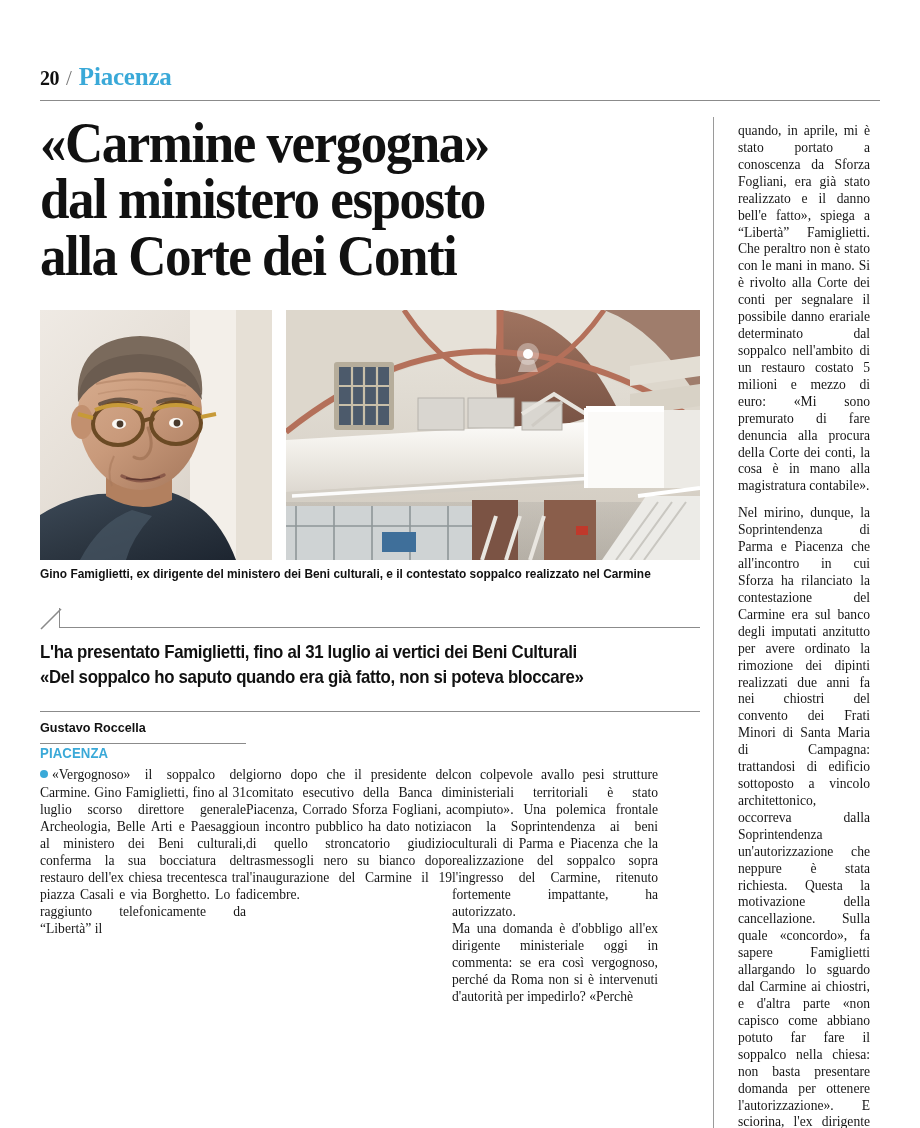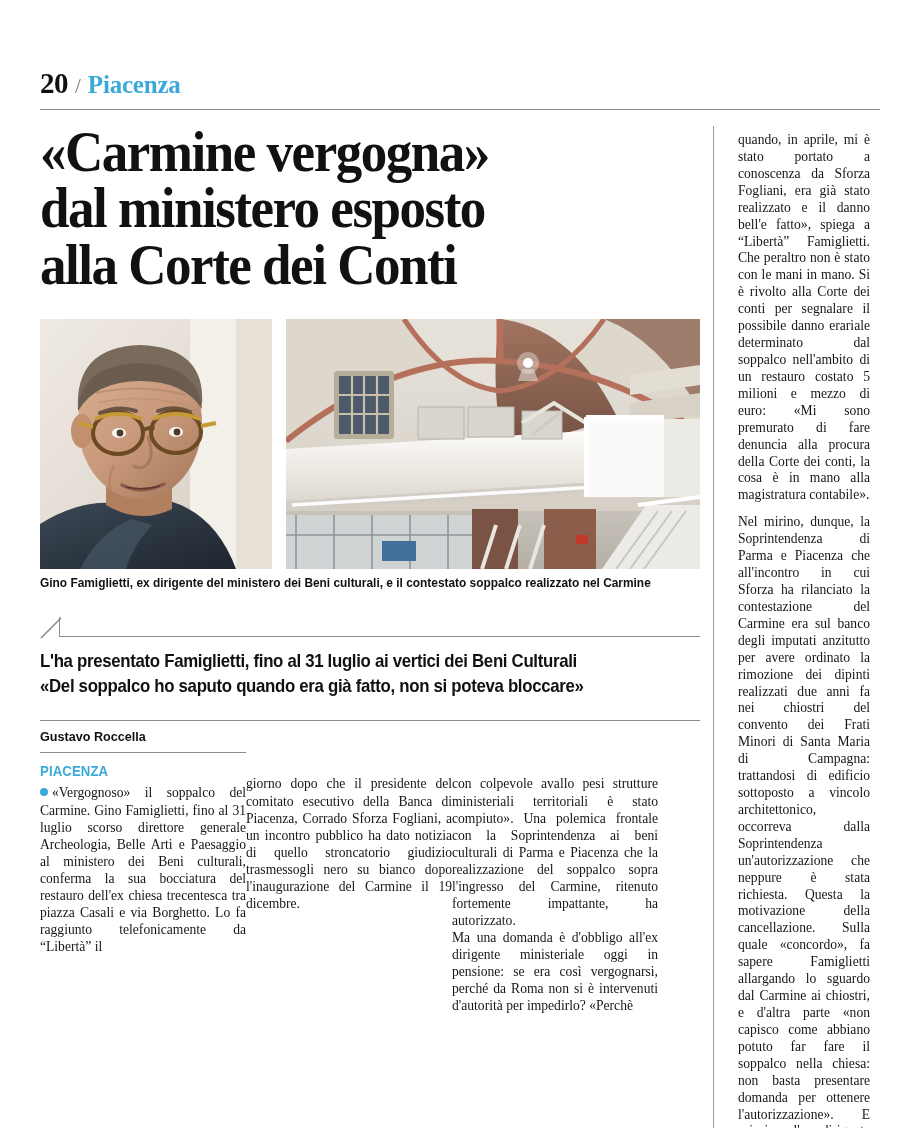--- a/index.html
+++ b/index.html
@@ -8,21 +8,21 @@
     background:#ffffff;
     font-family:"Liberation Serif", serif;
     color:#1a1a1a;
     overflow:hidden;
   }
   .page{position:relative;width:920px;height:1128px;box-sizing:border-box;padding:0 40px;}
 
   
   .masthead{display:flex;align-items:baseline;justify-content:space-between;padding-top:54px;}
   .folio{display:flex;align-items:baseline;gap:7px;}
-  .folio-num{font-family:"Liberation Serif",serif;font-weight:bold;font-size:29px;letter-spacing:-0.5px;color:#111;margin-top:13px;}
+  .folio-num{font-family:"Liberation Serif",serif;font-weight:bold;font-size:20px;letter-spacing:-0.5px;color:#111;margin-top:13px;}
   .folio-slash{font-family:"Liberation Serif",serif;font-size:21px;color:#777;}
   .folio-section{font-family:"Liberation Serif",serif;font-weight:bold;font-size:25px;color:#3aa9d8;letter-spacing:-0.2px;}
   .mast-right{display:flex;align-items:baseline;gap:8px;}
   .mast-date{font-family:"Liberation Sans",sans-serif;font-size:12.5px;color:#3c3c3c;}
   .mast-logo{font-family:"Liberation Serif",serif;font-weight:bold;font-size:16px;color:#111;letter-spacing:0.3px;}
 
   .rule-top{border:0;border-top:1.4px solid #8b8b8b;margin:9px 0 0 0;}
 
   
   .frame{display:flex;margin-top:12px;}
@@ -86,21 +86,20 @@
   
   .cols{display:flex;margin-top:0;}
   .col{width:206px;flex:0 0 206px;}
   .col + .col{margin-left:0;}
 
   .byline{
     font-family:"Liberation Sans",sans-serif;
     font-weight:bold;font-size:12.6px;color:#111;
     padding:9px 0 8px 0;
     border-bottom:1.1px solid #8b8b8b;
-    margin-bottom:9px;
   }
   .dateline{
     font-family:"Liberation Sans",sans-serif;
     font-weight:bold;font-size:15px;color:#3aa9d8;
     letter-spacing:0.1px;
     transform:scaleX(0.88);transform-origin:left center;
     margin-bottom:5px;
   }
   .bullet{display:inline-block;width:8px;height:8px;border-radius:50%;background:#3aa9d8;margin-right:4px;vertical-align:1px;}
 
@@ -338,21 +337,21 @@
 
         <div class="col">
           <div class="bodytext col-offset-top">
             <p>giorno dopo che il presidente del comitato esecutivo della Banca di Piacenza, Corrado Sforza Fogliani, a un incontro pubblico ha dato notizia di quello stroncatorio giudizio trasmessogli nero su bianco dopo l'inaugurazione del Carmine il 19 dicembre.</p>
           </div>
         </div>
 
         <div class="col">
           <div class="bodytext col-offset-top">
             <p>con colpevole avallo pesi strutture ministeriali territoriali è stato compiuto». Una polemica frontale con la Soprintendenza ai beni culturali di Parma e Piacenza che la realizzazione del soppalco sopra l'ingresso del Carmine, ritenuto fortemente impattante, ha autorizzato.</p>
-            <p>Ma una domanda è d'obbligo all'ex dirigente ministeriale oggi in pensione: se era così vergognarsi, perché da Roma non si è intervenuti d'autorità per impedirlo? «Perchè</p>
+            <p>Ma una domanda è d'obbligo all'ex dirigente ministeriale oggi in commenta: se era così vergognoso, perché da Roma non si è intervenuti d'autorità per impedirlo? «Perchè</p>
           </div>
         </div>
 
       </div>
     </div>
 
     <div class="gutter-rule"></div>
 
     <div class="right-rail">
       <div class="rail-text">

